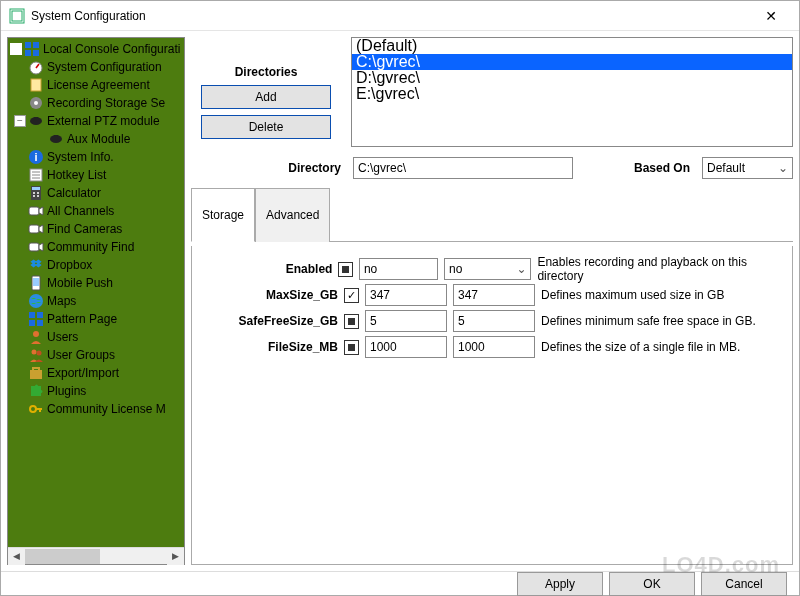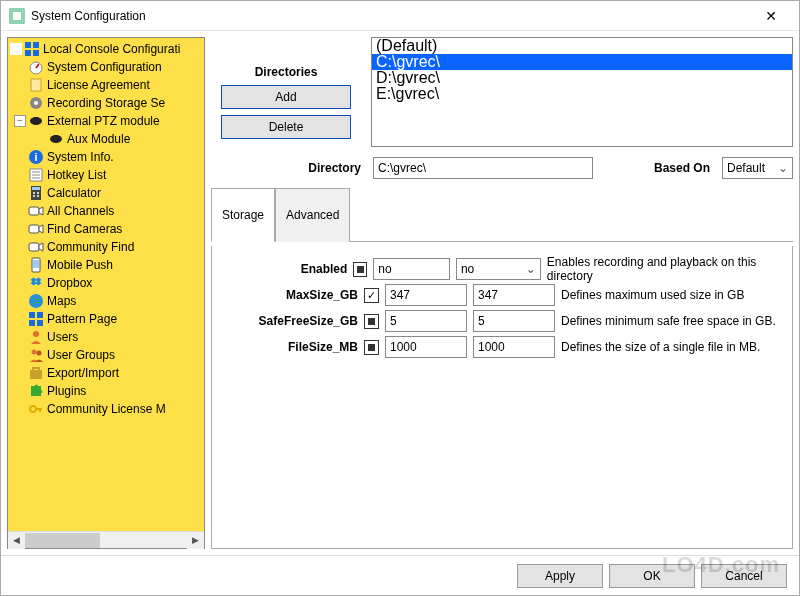--- a/index.html
+++ b/index.html
@@ -31,23 +31,23 @@
 .titlebar .title { flex: 1; font-size: 12px; }
 .titlebar .close { width: 40px; text-align: center; font-size: 14px; cursor: default; }
 .content {
   flex: 1;
   display: flex;
   padding: 6px;
   gap: 6px;
   min-height: 0;
 }
 .sidebar {
-  width: 198px;
+  width: 178px;
   border: 1px solid #888;
-  background: #fde047;
+  background: #4d7c0f;
   display: flex;
   flex-direction: column;
   min-height: 0;
 }
 .tree {
   flex: 1;
   overflow: hidden;
   padding: 2px 0;
 }
 .tree-row {
@@ -193,21 +193,21 @@
 .chk.check::after { content: "✓"; font-size: 11px; }
 .val-box {
   width: 82px; border: 1px solid #888; height: 22px; line-height:20px; padding: 0 4px;
   font-size: 12px; background:#fff;
 }
 .val-select {
   width: 90px;
 }
 .desc { color: #000000; font-size: 12px; }
 .bottom-bar {
-  height: 40px;
+  height: 24px;
   border-top: 1px solid #ddd;
   display: flex;
   justify-content: flex-end;
   align-items: center;
   gap: 6px;
   padding: 0 12px;
 }
 .winbtn {
   width: 86px; height: 24px; border: 1px solid #999; background: #e3e3e3;
   text-align:center; line-height:22px; font-size:12px;
@@ -353,33 +353,33 @@
                 <svg width="16" height="16">
                   <rect x="1" y="4" width="10" height="8" rx="2" fill="#fff" stroke="#555"></rect>
                   <path d="M11 6 l4 -2 v8 l-4 -2 z" fill="#fff" stroke="#555"></path>
                 </svg>
               </span>
               <span class="tlabel">Community Find</span>
             </div>
             <div class="tree-row indent-1">
               <span class="ticon">
                 <svg width="16" height="16">
+                  <path d="M2 5 l4 -3 l4 3 l-4 3 z M8 5 l4 -3 l4 3 l-4 3 z M2 9 l4 -3 l4 3 l-4 3 z M8 9 l4 -3 l4 3 l-4 3 z" fill="#1b8be0" transform="scale(0.8) translate(1 1)"></path>
+                </svg>
+              </span>
+              <span class="tlabel">Dropbox</span>
+            </div>
+            <div class="tree-row indent-1">
+              <span class="ticon">
+                <svg width="16" height="16">
                   <rect x="4" y="1" width="8" height="14" rx="1" fill="#fff" stroke="#555"></rect>
                   <rect x="5" y="3" width="6" height="8" fill="#9cf"></rect>
                 </svg>
               </span>
               <span class="tlabel">Mobile Push</span>
-            </div>
-            <div class="tree-row indent-1">
-              <span class="ticon">
-                <svg width="16" height="16">
-                  <path d="M2 5 l4 -3 l4 3 l-4 3 z M8 5 l4 -3 l4 3 l-4 3 z M2 9 l4 -3 l4 3 l-4 3 z M8 9 l4 -3 l4 3 l-4 3 z" fill="#1b8be0" transform="scale(0.8) translate(1 1)"></path>
-                </svg>
-              </span>
-              <span class="tlabel">Dropbox</span>
             </div>
             <div class="tree-row indent-1">
               <span class="ticon">
                 <svg width="16" height="16">
                   <circle cx="8" cy="8" r="7" fill="#2a8de0"></circle>
                   <path d="M3 6 q3 -2 5 0 q3 2 5 0 M3 10 q3 2 5 0 q3 -2 5 0" fill="#3b3"></path>
                 </svg>
               </span>
               <span class="tlabel">Maps</span>
             </div>

